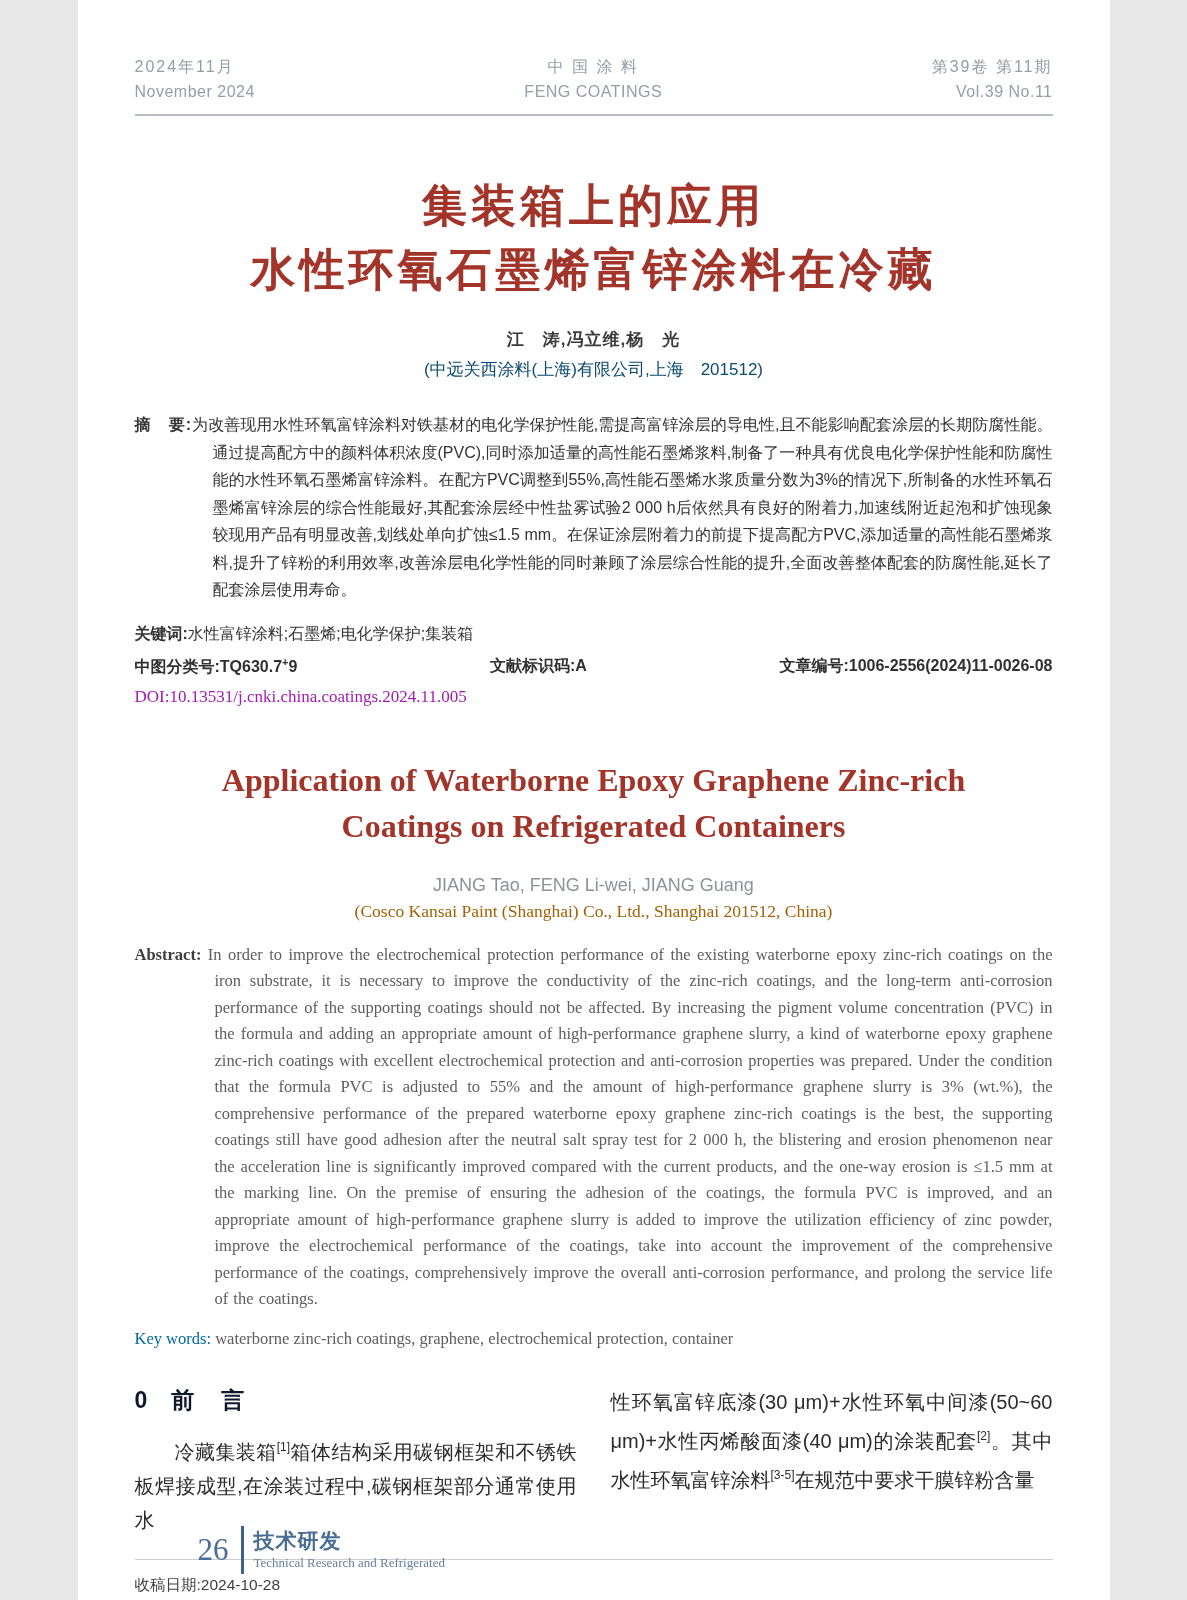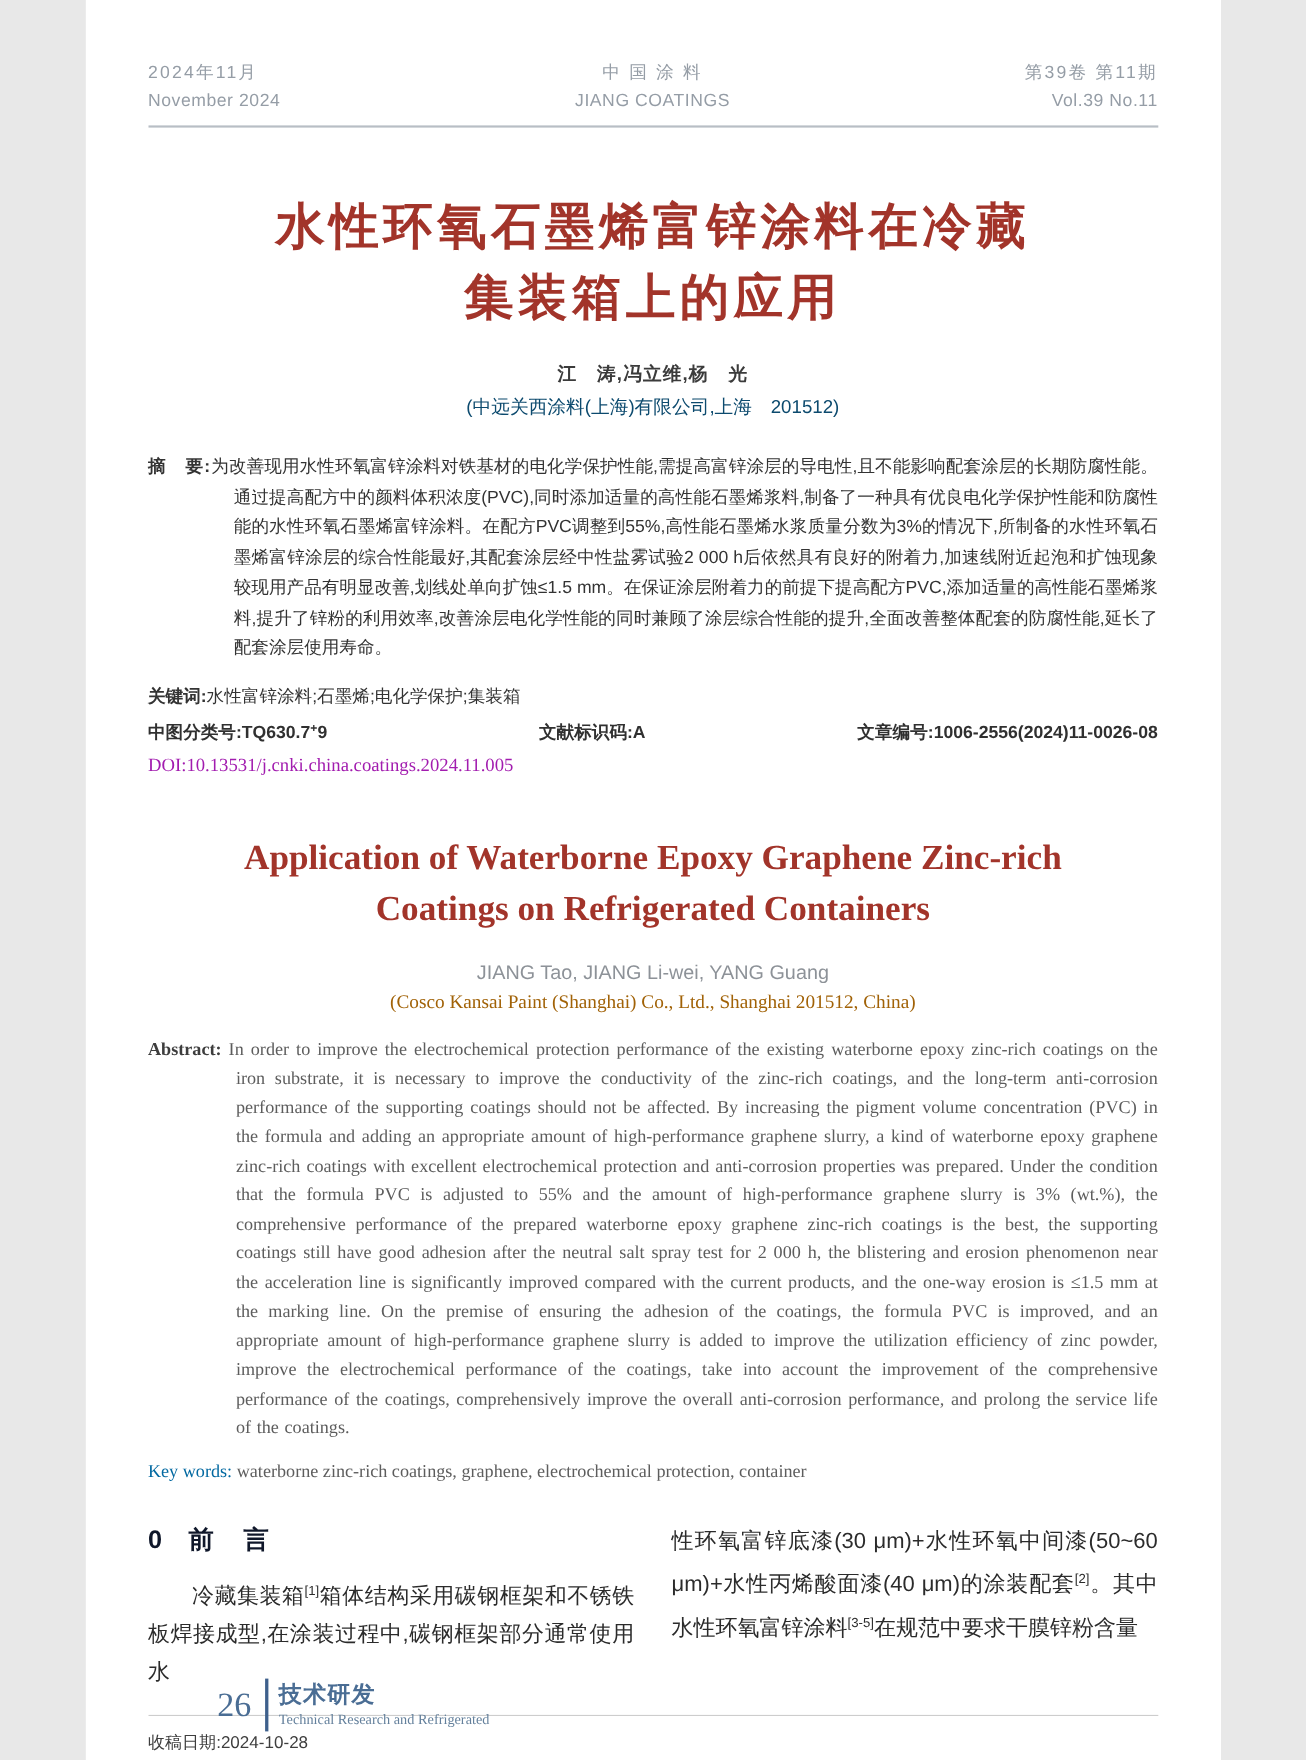--- a/index.html
+++ b/index.html
@@ -80,52 +80,52 @@
   <div class="content">
 
     <div class="jheader">
       <div class="row">
         <div class="cell c-left">
           <div class="cn">2024年11月</div>
           <div>November 2024</div>
         </div>
         <div class="cell c-center">
           <div class="cn">中 国 涂 料</div>
-          <div>JIANG COATINGS</div>
+          <div>FENG COATINGS</div>
         </div>
         <div class="cell c-right">
           <div class="cn">第39卷 第11期</div>
           <div>Vol.39 No.11</div>
         </div>
       </div>
     </div>
 
     <div class="cn-title">
+      <div>集装箱上的应用</div>
       <div>水性环氧石墨烯富锌涂料在冷藏</div>
-      <div>集装箱上的应用</div>
     </div>
     <div class="cn-authors">江　涛,冯立维,杨　光</div>
     <div class="cn-affil">(中远关西涂料(上海)有限公司,上海　201512)</div>
 
     <p class="hang-cn"><span class="lbl">摘　要:</span><span>为改善现用水性环氧富锌涂料对铁基材的电化学保护性能,需提高富锌涂层的导电性,且不能影响配套涂层的长期防腐性能。通过提高配方中的颜料体积浓度(PVC),同时添加适量的高性能石墨烯浆料,制备了一种具有优良电化学保护性能和防腐性能的水性环氧石墨烯富锌涂料。在配方PVC调整到55%,高性能石墨烯水浆质量分数为3%的情况下,所制备的水性环氧石墨烯富锌涂层的综合性能最好,其配套涂层经中性盐雾试验2 000 h后依然具有良好的附着力,加速线附近起泡和扩蚀现象较现用产品有明显改善,划线处单向扩蚀≤1.5 mm。在保证涂层附着力的前提下提高配方PVC,添加适量的高性能石墨烯浆料,提升了锌粉的利用效率,改善涂层电化学性能的同时兼顾了涂层综合性能的提升,全面改善整体配套的防腐性能,延长了配套涂层使用寿命。</span></p>
 
     <div class="kw-cn"><span class="lbl">关键词:</span><span>水性富锌涂料;石墨烯;电化学保护;集装箱</span></div>
 
     <div class="meta-row">
       <span><span>中图分类号:TQ630.7</span><sup>+</sup><span>9</span></span>
       <span>文献标识码:A</span>
       <span>文章编号:1006-2556(2024)11-0026-08</span>
     </div>
     <div class="doi">DOI:10.13531/j.cnki.china.coatings.2024.11.005</div>
 
     <div class="en-title">
       <div>Application of Waterborne Epoxy Graphene Zinc-rich</div>
       <div>Coatings on Refrigerated Containers</div>
     </div>
-    <div class="en-authors">JIANG Tao, JIANG Li-wei, YANG Guang</div>
+    <div class="en-authors">JIANG Tao, FENG Li-wei, JIANG Guang</div>
     <div class="en-affil">(Cosco Kansai Paint (Shanghai) Co., Ltd., Shanghai 201512, China)</div>
 
     <p class="hang-en"><span class="lbl">Abstract:</span> <span>In order to improve the electrochemical protection performance of the existing waterborne epoxy zinc-rich coatings on the iron substrate, it is necessary to improve the conductivity of the zinc-rich coatings, and the long-term anti-corrosion performance of the supporting coatings should not be affected. By increasing the pigment volume concentration (PVC) in the formula and adding an appropriate amount of high-performance graphene slurry, a kind of waterborne epoxy graphene zinc-rich coatings with excellent electrochemical protection and anti-corrosion properties was prepared. Under the condition that the formula PVC is adjusted to 55% and the amount of high-performance graphene slurry is 3% (wt.%), the comprehensive performance of the prepared waterborne epoxy graphene zinc-rich coatings is the best, the supporting coatings still have good adhesion after the neutral salt spray test for 2 000 h, the blistering and erosion phenomenon near the acceleration line is significantly improved compared with the current products, and the one-way erosion is ≤1.5 mm at the marking line. On the premise of ensuring the adhesion of the coatings, the formula PVC is improved, and an appropriate amount of high-performance graphene slurry is added to improve the utilization efficiency of zinc powder, improve the electrochemical performance of the coatings, take into account the improvement of the comprehensive performance of the coatings, comprehensively improve the overall anti-corrosion performance, and prolong the service life of the coatings.</span></p>
 
     <div class="kw-en"><span class="lbl">Key words:</span> <span>waterborne zinc-rich coatings, graphene, electrochemical protection, container</span></div>
 
     <div class="columns">
       <div class="col">
         <div class="sec-head"><span class="num">0</span><span>前　言</span></div>
         <p class="body-p indent"><span>冷藏集装箱</span><sup>[1]</sup><span>箱体结构采用碳钢框架和不锈铁板焊接成型,在涂装过程中,碳钢框架部分通常使用水</span></p>

